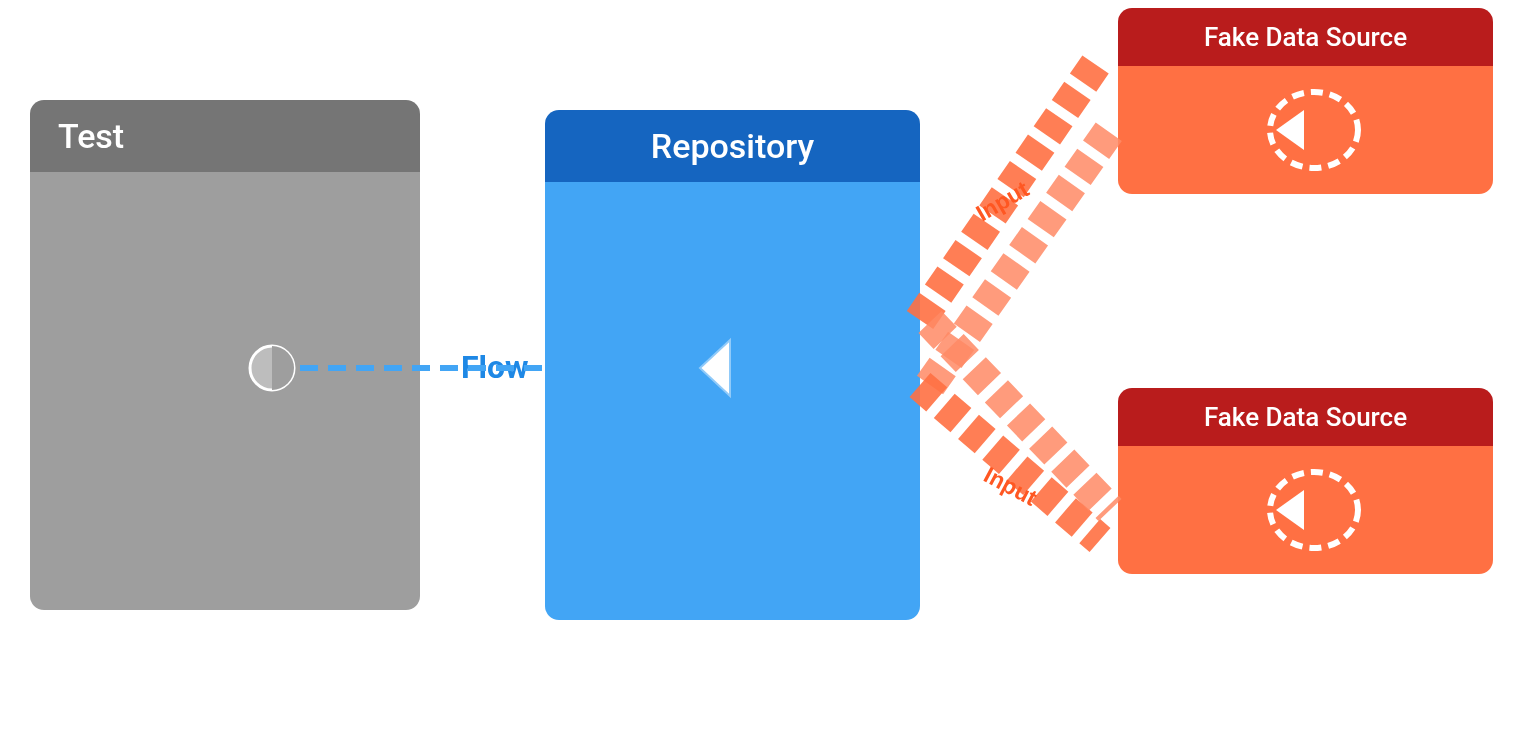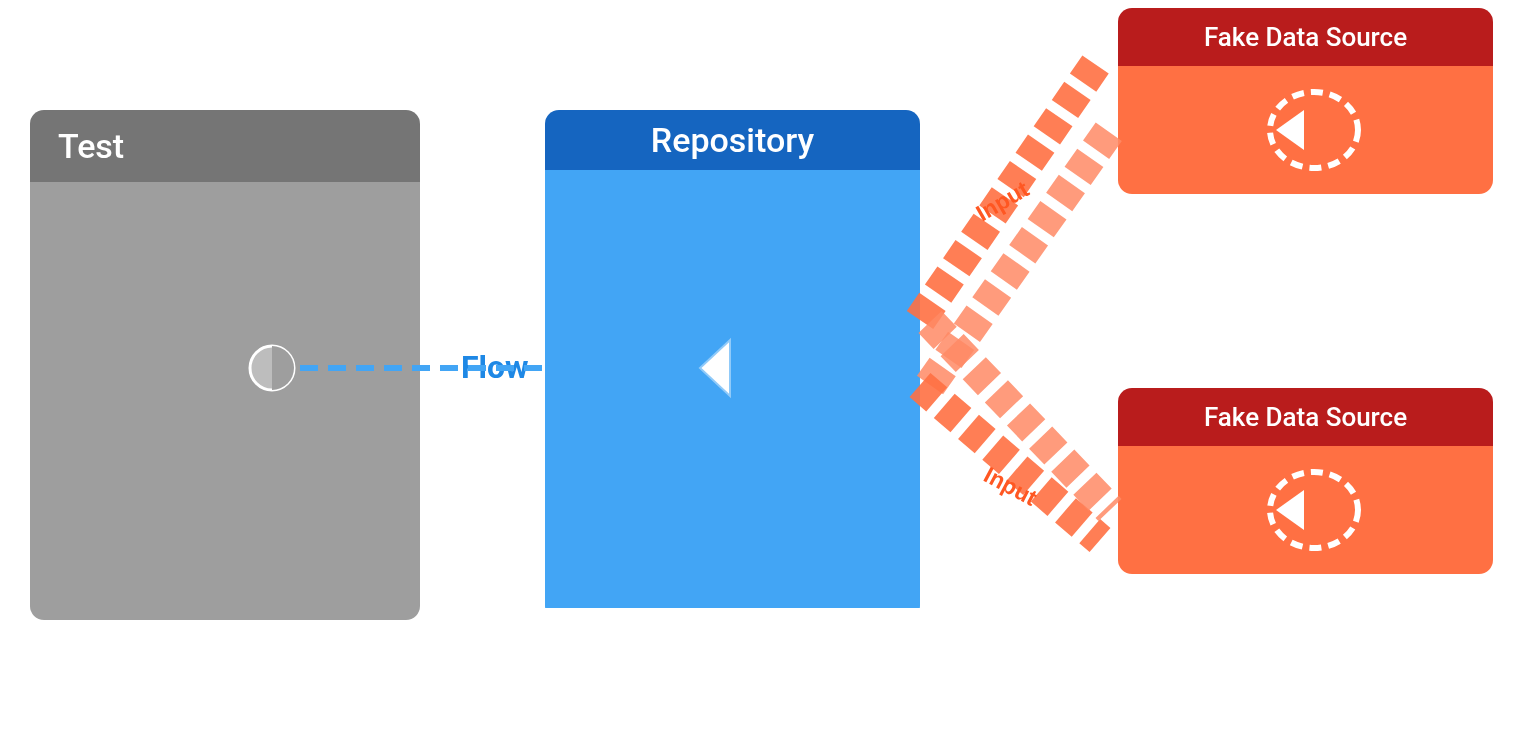--- a/index.html
+++ b/index.html
@@ -15,21 +15,21 @@
     }
     .diagram {
       position: relative;
       width: 1515px;
       height: 737px;
     }
     
     .node-test {
       position: absolute;
       left: 30px;
-      top: 110px;
+      top: 100px;
       width: 390px;
       height: 510px;
       border-radius: 14px;
       overflow: hidden;
     }
     .node-test-header {
       background: #757575;
       height: 72px;
       display: flex;
       align-items: center;
@@ -50,21 +50,21 @@
       position: absolute;
       left: 545px;
       top: 110px;
       width: 375px;
       height: 510px;
       border-radius: 14px;
       overflow: hidden;
     }
     .node-repo-header {
       background: #1565c0;
-      height: 60px;
+      height: 72px;
       display: flex;
       align-items: center;
       justify-content: center;
     }
     .node-repo-header span {
       color: #fff;
       font-size: 34px;
       font-weight: 500;
     }
     .node-repo-body {

